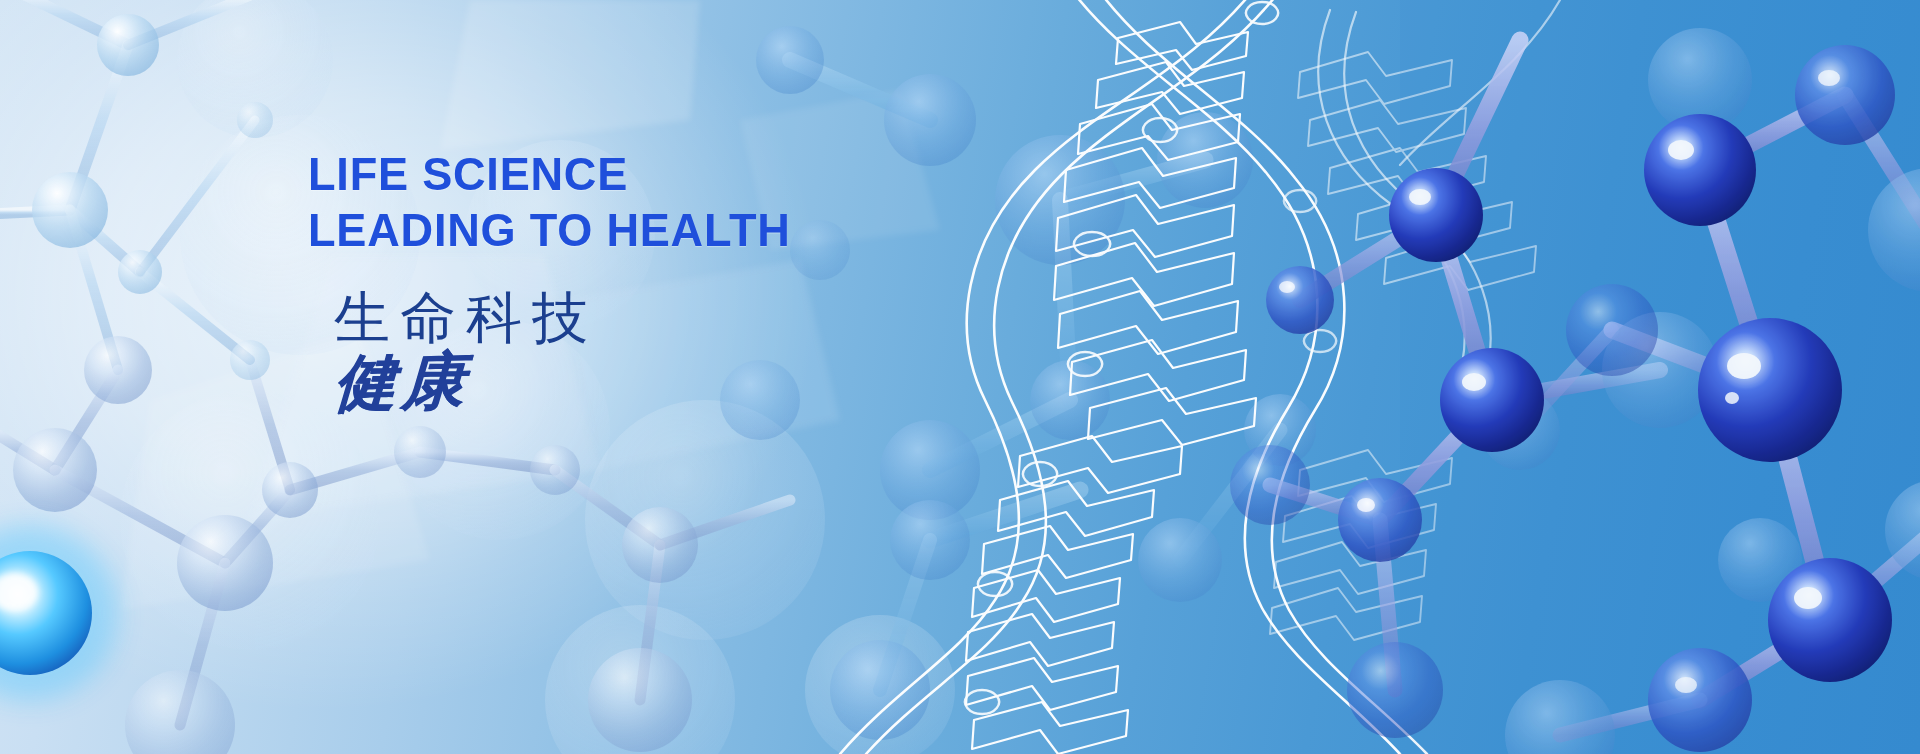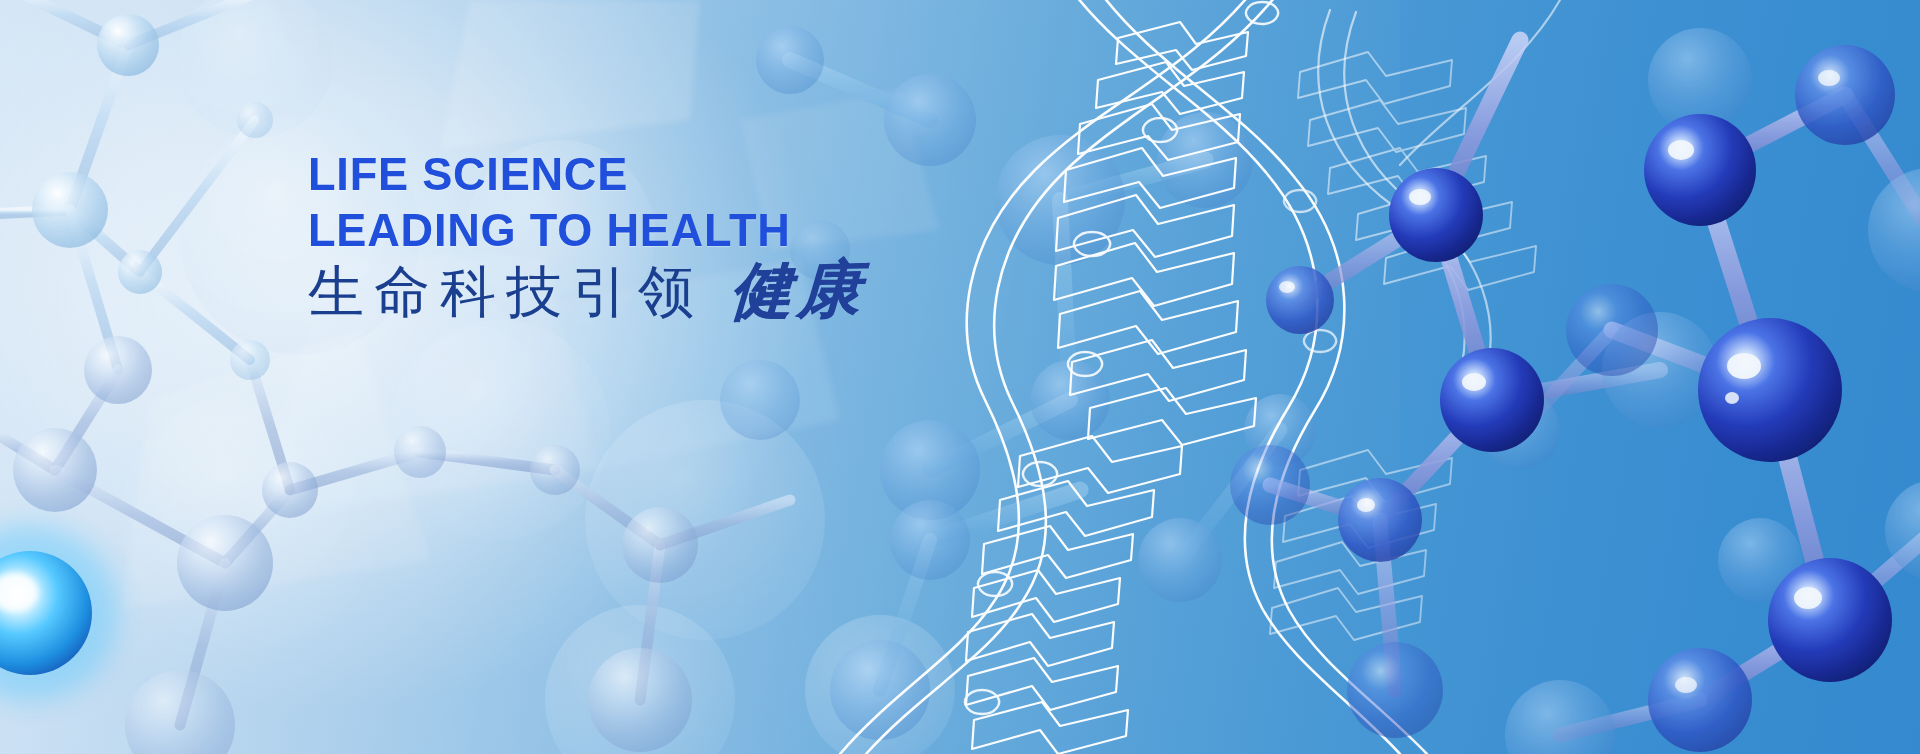--- a/index.html
+++ b/index.html
@@ -82,24 +82,25 @@
     font-size: 47px;
     letter-spacing: 0.8px;
     line-height: 56px;
     color: #1f4fdb;
     white-space: nowrap;
     transform: scaleX(0.96);
     transform-origin: left center;
     text-shadow: 0 1px 1px rgba(255,255,255,0.35);
   }
   #cn-line {
-    margin-top: 0;
+    margin-top: 28px;
     white-space: nowrap;
     display: flex;
     align-items: baseline;
+    flex-direction: column;
   }
   .cn-main {
     font-family: "DejaVu Sans", "Liberation Sans", sans-serif;
     font-size: 56px;
     line-height: 64px;
     letter-spacing: 10px;
     color: #1b3f8f;
     font-weight: 500;
   }
   .cn-brush {
@@ -432,18 +433,17 @@
 
       <rect x="1400" y="0" width="520" height="754" fill="#2a7fc6" opacity="0.06"></rect>
     </svg>
   </div>
 
   <div id="headline-block">
     <div class="en-line">LIFE SCIENCE</div>
     <div class="en-line">LEADING TO HEALTH</div>
     <div id="cn-line">
       <span class="cn-main">生命科技</span>
-      <span class="cn-main">引领</span>
       <span class="cn-brush">健康</span>
     </div>
   </div>
 
 </div>
 
 </body></html>

